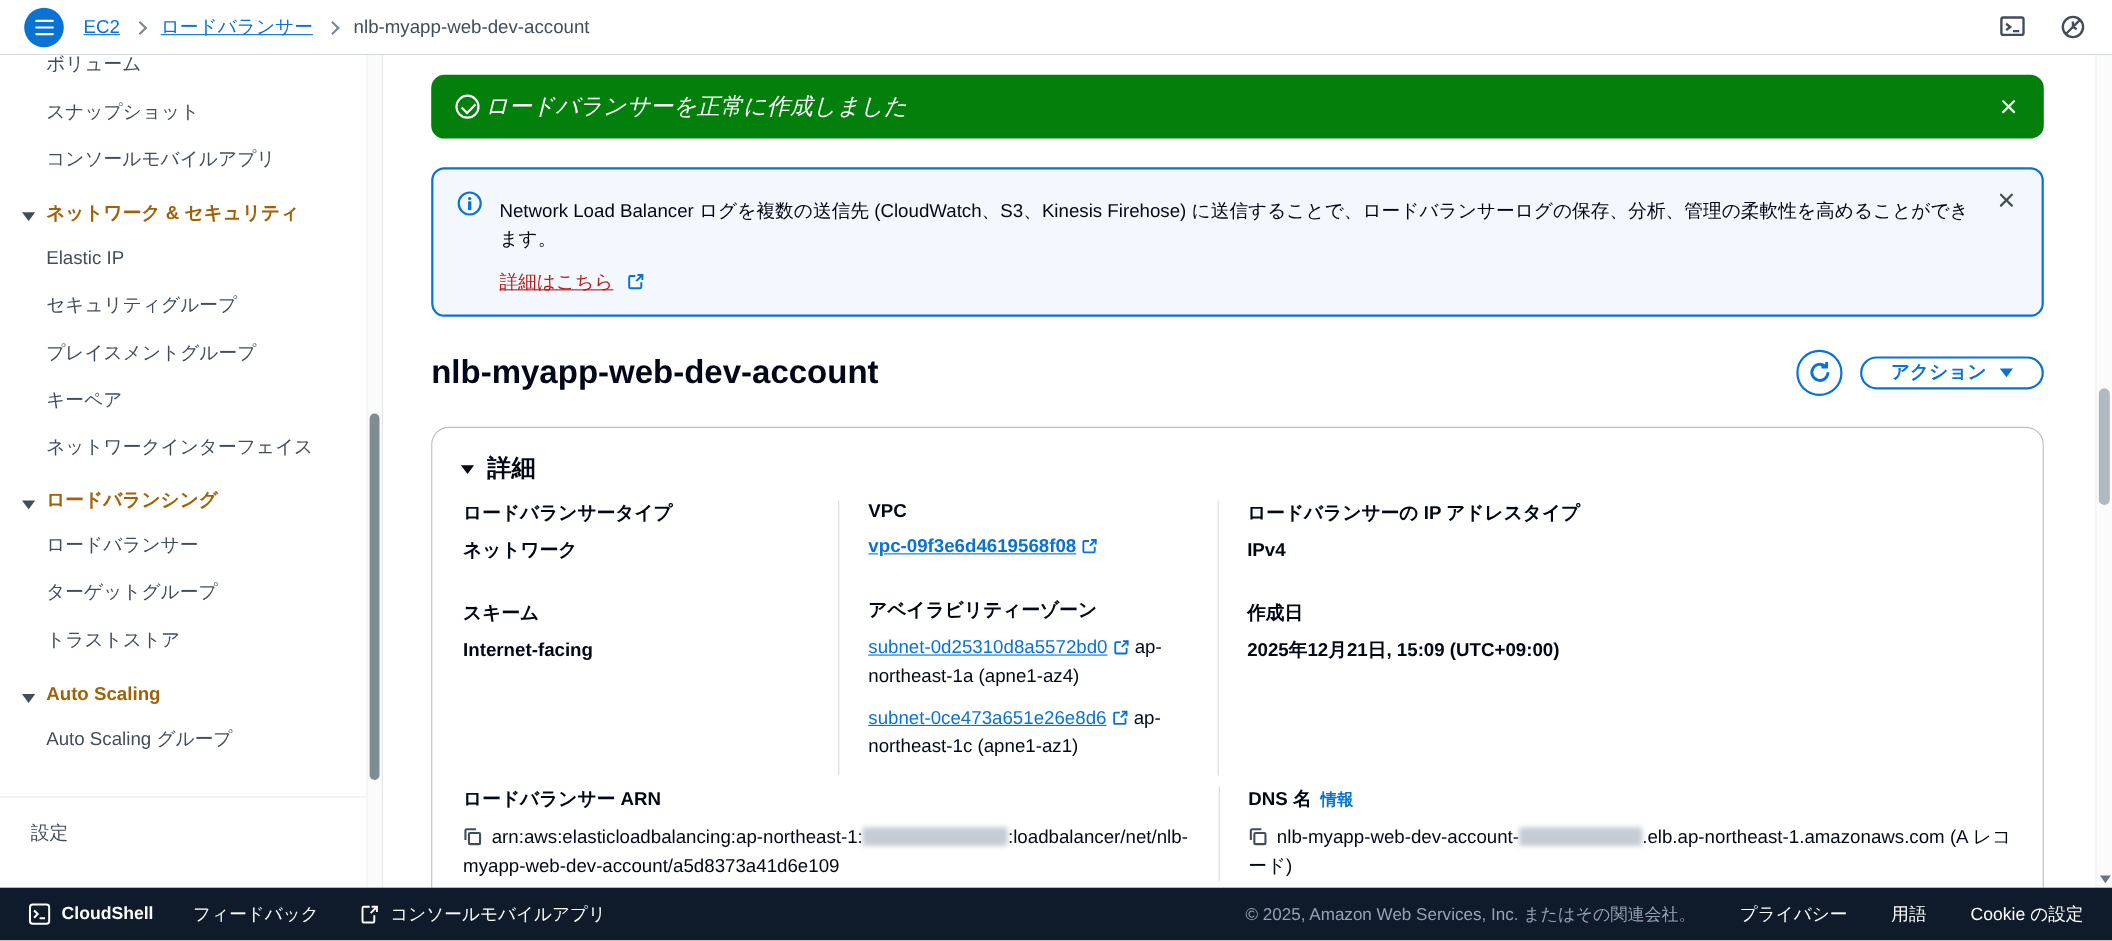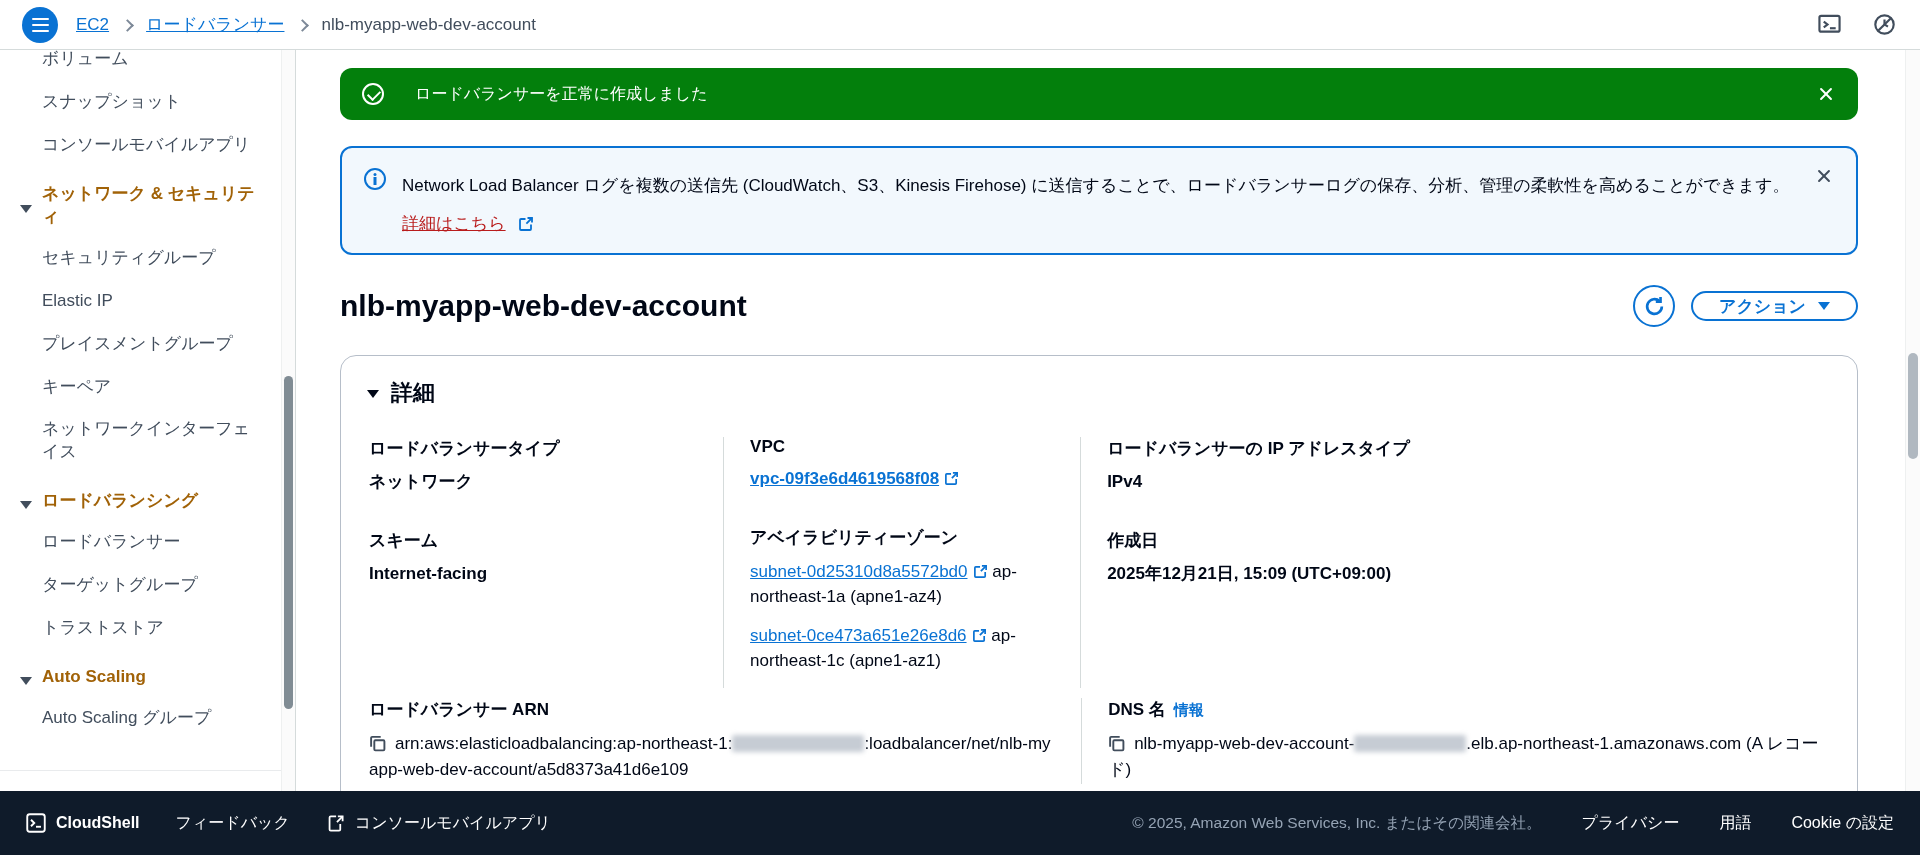--- a/index.html
+++ b/index.html
@@ -15,35 +15,35 @@
   .breadcrumb a { color:#0972d3; text-decoration:underline; cursor:pointer; }
   .crumb-sep { width:9px; height:9px; border-top:2px solid #7d8998; border-right:2px solid #7d8998; transform:rotate(45deg); margin-top:1px; }
   .breadcrumb .current { color:#414d5c; }
   .topnav-right { margin-left:auto; display:flex; gap:28px; align-items:center; }
   .icon-btn { background:none; border:none; cursor:pointer; padding:2px; display:flex; }
 
   
   .layout { display:flex; height:757px; }
 
   
-  .sidebar { width:296px; border-right:1px solid #d5dbdb; position:relative; overflow:hidden; font-size:17px; flex-shrink:0; background:#fff; }
+  .sidebar { width:348px; border-right:1px solid #d5dbdb; position:relative; overflow:hidden; font-size:17px; flex-shrink:0; background:#fff; }
   .sidebar ul { list-style:none; margin-top:-12px; padding-top:0; }
   .side-link { padding:10px 40px 10px 42px; color:#414d5c; cursor:pointer; line-height:1.35; }
   .side-section { display:flex; align-items:center; gap:10px; padding:16px 30px 8px 20px; font-weight:bold; color:#a16207; line-height:1.35; cursor:pointer; }
   .caret-down { width:0; height:0; border-left:6px solid transparent; border-right:6px solid transparent; border-top:8px solid #414d5c; flex-shrink:0; }
   .side-section .caret-down { margin-top:6px; }
   .side-divider { border-top:1px solid #e9ebed; margin:30px 0 0; }
   .side-settings { padding:22px 40px 10px 28px; }
   .sidebar-scrollbar { position:absolute; top:0; right:0; width:14px; height:100%; background:#fbfbfb; border-left:1px solid #eef0f0; }
   .sidebar-thumb { position:absolute; right:2px; top:43%; width:9px; height:44%; background:#808c94; border-radius:5px; cursor:pointer; }
 
   
   .content { flex:1; position:relative; padding:18px 62px 0 44px; overflow:hidden; background:#fff; }
 
-  .flash { display:flex; align-items:center; gap:31px; background:#037f0c; color:#fff; border-radius:12px; padding:15px 22px; font-size:16px; }
+  .flash { display:flex; align-items:center; gap:5px; background:#037f0c; color:#fff; border-radius:12px; padding:15px 22px; font-size:21px;font-style:italic; }
   .flash-check { width:22px; height:22px; border:2px solid #fff; border-radius:50%; position:relative; flex-shrink:0; }
   .flash-check::after { content:""; position:absolute; left:6px; top:3px; width:6px; height:10px; border-right:2px solid #fff; border-bottom:2px solid #fff; transform:rotate(45deg); }
   .x-icon { position:relative; width:20px; height:20px; display:inline-block; }
   .x-icon::before, .x-icon::after { content:""; position:absolute; left:9px; top:2px; width:2px; height:16px; background:currentColor; border-radius:1px; }
   .x-icon::before { transform:rotate(45deg); }
   .x-icon::after { transform:rotate(-45deg); }
   .flash-close { margin-left:auto; background:none; border:none; color:#fff; cursor:pointer; display:flex; }
 
   .alert { margin-top:26px; display:flex; gap:16px; background:#f2f8fd; border:2px solid #0972d3; border-radius:12px; padding:18px 22px; }
   .info-icon { width:22px; height:22px; border:2px solid #0972d3; border-radius:50%; position:relative; flex-shrink:0; margin-top:2px; }
@@ -59,21 +59,21 @@
   .page-title { font-size:30px; font-weight:bold; color:#000716; }
   .page-actions { margin-left:auto; display:flex; gap:16px; align-items:center; }
   .refresh-btn { width:42px; height:42px; border-radius:50%; border:2px solid #0972d3; background:#fff; display:flex; align-items:center; justify-content:center; cursor:pointer; }
   .actions-btn { height:30px; border-radius:21px; border:2px solid #0972d3; background:#fff; color:#0972d3; font-weight:bold; font-size:17px; padding:0 26px; display:flex; align-items:center; gap:12px; cursor:pointer; }
   .caret-blue { width:0; height:0; border-left:6px solid transparent; border-right:6px solid transparent; border-top:8px solid #0972d3; }
 
   .card { margin-top:28px; border:1px solid #b6bec9; border-radius:16px; padding:22px 26px 24px; background:#fff; }
   .card-header { display:flex; align-items:center; gap:12px; font-size:22px; font-weight:bold; color:#000716; cursor:pointer; }
   .card-header .caret-down { border-top-color:#000716; margin-top:2px; }
 
-  .details-grid { margin-top:29px; display:grid; grid-template-columns:1fr 1fr 1.1fr 1fr; }
+  .details-grid { margin-top:14px; display:grid; grid-template-columns:1fr 1fr 1.1fr 1fr; }
   .dcol { padding:0 26px; }
   .dcol:first-child { padding-left:2px; }
   .dcol:not(:last-child) { border-right:1px solid #d5dbdb; }
   .field { margin-bottom:34px; }
   .field:last-child { margin-bottom:14px; }
   .flabel { font-weight:bold; font-size:17px; color:#000716; margin-bottom:10px; display:flex; gap:8px; align-items:baseline; }
   .fvalue { font-size:17px; color:#000716; line-height:1.45;font-weight:bold; }
   .status-value { display:flex; align-items:center; gap:9px; color:#5f6b7a; font-size:17px; }
   a.value-link { color:#0972d3; text-decoration:underline; cursor:pointer; }
   .ext-svg { vertical-align:-2px; margin-left:5px; }
@@ -89,21 +89,21 @@
   .redacted.arn { width:132px; }
   .redacted.dns { width:112px; }
   .info-link-sm { color:#0972d3; font-size:15px; font-weight:bold; text-decoration:none; cursor:pointer; }
 
   
   .win-scroll { position:absolute; top:50px; bottom:48px; right:0; width:15px; background:#fbfbfb; border-left:1px solid #eef0f0; z-index:2; }
   .win-thumb { position:absolute; left:2px; width:10px; top:40%; height:14%; background:#b0b8c0; border-radius:5px; cursor:pointer; }
   .win-arrow { position:absolute; bottom:4px; left:3px; width:0; height:0; border-left:5px solid transparent; border-right:5px solid transparent; border-top:7px solid #6b7580; }
 
   
-  .footer { position:absolute; left:0; right:0; bottom:0; height:64px; background:#0f1b2a; display:flex; align-items:center; gap:36px; padding:0 26px; color:#fff; font-size:16px; z-index:4; }
+  .footer { position:absolute; left:0; right:0; bottom:0; height:48px; background:#0f1b2a; display:flex; align-items:center; gap:36px; padding:0 26px; color:#fff; font-size:16px; z-index:4; }
   .footer-item { display:flex; align-items:center; gap:10px; cursor:pointer; background:none; border:none; color:#fff; font-size:16px; }
   .footer-item.bold { font-weight:bold; }
   .footer-right { margin-left:auto; display:flex; gap:40px; align-items:center; }
   .copyright { color:#95a3b4; font-size:15.5px; }
 </style>
 </head>
 <body>
 
 <div class="app">
 
@@ -142,22 +142,22 @@
 
     <aside class="sidebar">
       <ul>
         <li class="side-link">ボリューム</li>
         <li class="side-link">スナップショット</li>
         <li class="side-link">コンソールモバイルアプリ</li>
         <li class="side-section">
           <span class="caret-down"></span>
           <span>ネットワーク &amp; セキュリティ</span>
         </li>
+        <li class="side-link">Elastic IP</li>
         <li class="side-link">セキュリティグループ</li>
-        <li class="side-link">Elastic IP</li>
         <li class="side-link">プレイスメントグループ</li>
         <li class="side-link">キーペア</li>
         <li class="side-link">ネットワークインターフェイス</li>
         <li class="side-section">
           <span class="caret-down"></span>
           <span>ロードバランシング</span>
         </li>
         <li class="side-link">ロードバランサー</li>
         <li class="side-link">ターゲットグループ</li>
         <li class="side-link">トラストストア</li>

